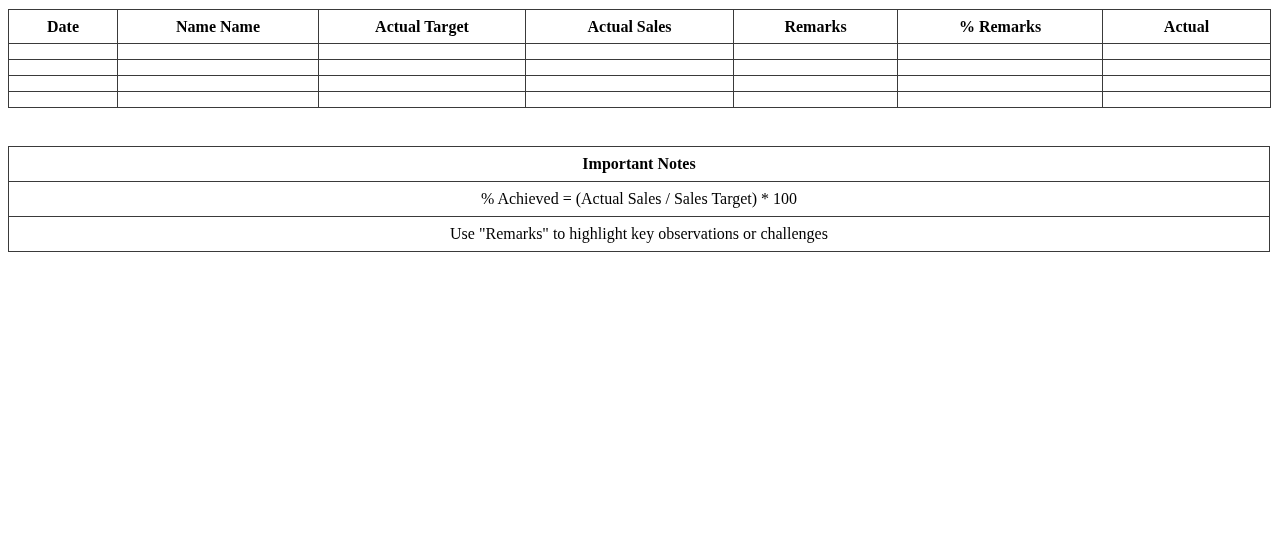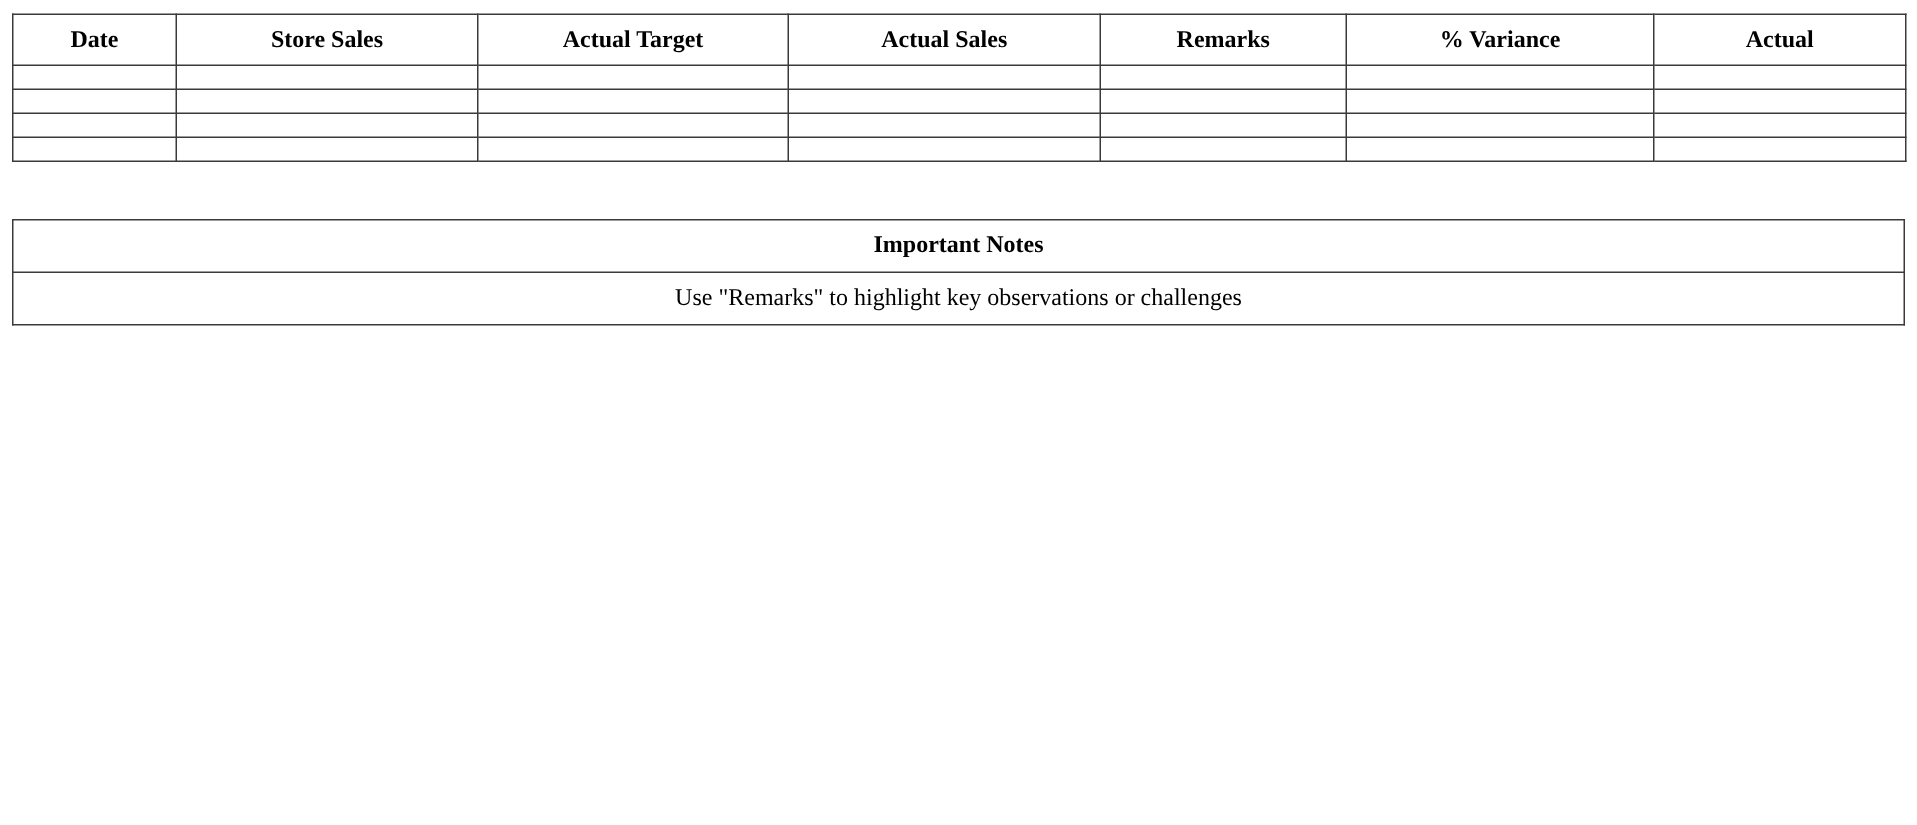--- a/index.html
+++ b/index.html
@@ -37,25 +37,25 @@
       <col style="width:201px">
       <col style="width:207px">
       <col style="width:208px">
       <col style="width:164px">
       <col style="width:205px">
       <col style="width:168px">
   </colgroup>
   <thead>
     <tr>
       <th>Date</th>
-      <th>Store Sales</th>
+      <th>Name Name</th>
       <th>Actual Target</th>
       <th>Actual Sales</th>
       <th>Remarks</th>
-      <th>% Variance</th>
+      <th>% Remarks</th>
       <th>Actual</th>
     </tr>
   </thead>
   <tbody>
     <tr>
       <td></td>
       <td></td>
       <td></td>
       <td></td>
       <td></td>
@@ -93,16 +93,19 @@
 </table>
 
 <table id="notes-table">
   <thead>
     <tr>
       <th>Important Notes</th>
     </tr>
   </thead>
   <tbody>
     <tr>
+      <td>% Achieved = (Actual Sales / Sales Target) * 100</td>
+    </tr>
+    <tr>
       <td>Use "Remarks" to highlight key observations or challenges</td>
     </tr>
   </tbody>
 </table>
 
 </body></html>

